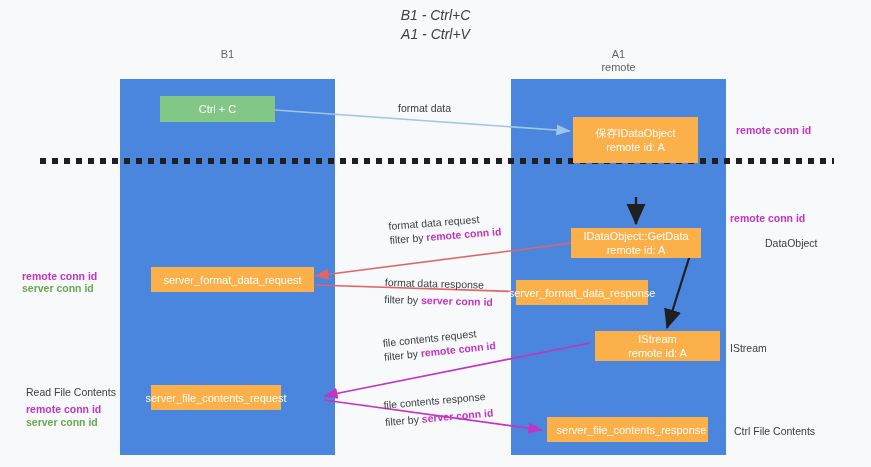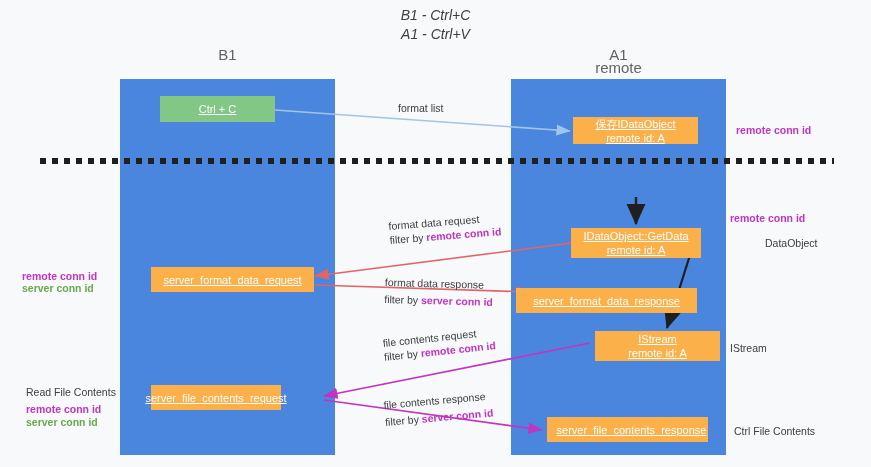--- a/index.html
+++ b/index.html
@@ -22,41 +22,40 @@
     width: 871px;
     text-align: center;
     font-size: 14px;
     color: #3c4043;
     line-height: 19px;
     font-style: italic;
   }
   .col-header {
     position: absolute;
     text-align: center;
-    font-size: 15px;
+    font-size: 11px;
     color: #5f6368;
     line-height: 13px;
   }
   .lane {
     position: absolute;
     background: #4a86de;
   }
   .node {
     position: absolute;
     box-sizing: border-box;
     display: flex;
     flex-direction: column;
     align-items: center;
     justify-content: center;
     font-size: 11px;
     color: #ffffff;
     line-height: 14px;
     text-align: center;
     padding: 2px 4px;
-    text-decoration: underline;
   }
   .node.green { background: #82c785; }
   .node.orange { background: #fbb04a; }
   .node .l2 { display: block; }
 
   .edge-label {
     position: absolute;
     font-size: 10.5px;
     color: #3c4043;
     white-space: nowrap;
@@ -144,54 +143,54 @@
 
     <line x1="726" y1="349" x2="726" y2="349" stroke="#1f1f1f" stroke-width="0"></line>
   </svg>
 
   <div class="dashed-line"></div>
 
   <div class="node green" style="left:160px; top:96px; width:115px; height:26px;">
     <span>Ctrl + C</span>
   </div>
 
-  <div class="node orange" style="left:573px; top:117px; width:125px; height:27px;">
+  <div class="node orange" style="left:573px; top:117px; width:125px; height:46px;">
     <span>保存IDataObject</span>
     <span class="l2">remote id: A</span>
   </div>
 
 
   <div class="node orange" style="left:571px; top:228px; width:130px; height:30px;">
     <span>IDataObject::GetData</span>
     <span class="l2">remote id: A</span>
   </div>
 
   <div class="node orange" style="left:151px; top:267px; width:163px; height:25px;justify-content:center;">
     <span>server_format_data_request</span>
   </div>
 
-  <div class="node orange" style="left:516px; top:288px; width:181px; height:25px;">
+  <div class="node orange" style="left:516px; top:280px; width:132px; height:25px;">
     <span>server_format_data_response</span>
   </div>
 
   <div class="node orange" style="left:595px; top:331px; width:125px; height:30px;">
     <span>IStream</span>
     <span class="l2">remote id: A</span>
   </div>
 
   <div class="node orange" style="left:151px; top:385px; width:130px; height:25px;">
     <span>server_file_contents_request</span>
   </div>
 
   <div class="node orange" style="left:547px; top:417px; width:161px; height:25px;padding-left:12px;">
     <span>server_file_contents_response</span>
   </div>
 
   <div class="edge-label" style="left:398px; top:101px;">
-    <span>format list</span>
+    <span>format data</span>
   </div>
 
   <div class="edge-label" style="left:388px; top:219px; transform: rotate(-4.5deg); transform-origin: left top;">
     <div>format data request</div>
     <div>
       <span>filter by </span><span class="hl-remote">remote conn id</span>
     </div>
   </div>
 
   <div class="edge-label" style="left:385px; top:275px; transform: rotate(1.5deg); transform-origin: left top;">

